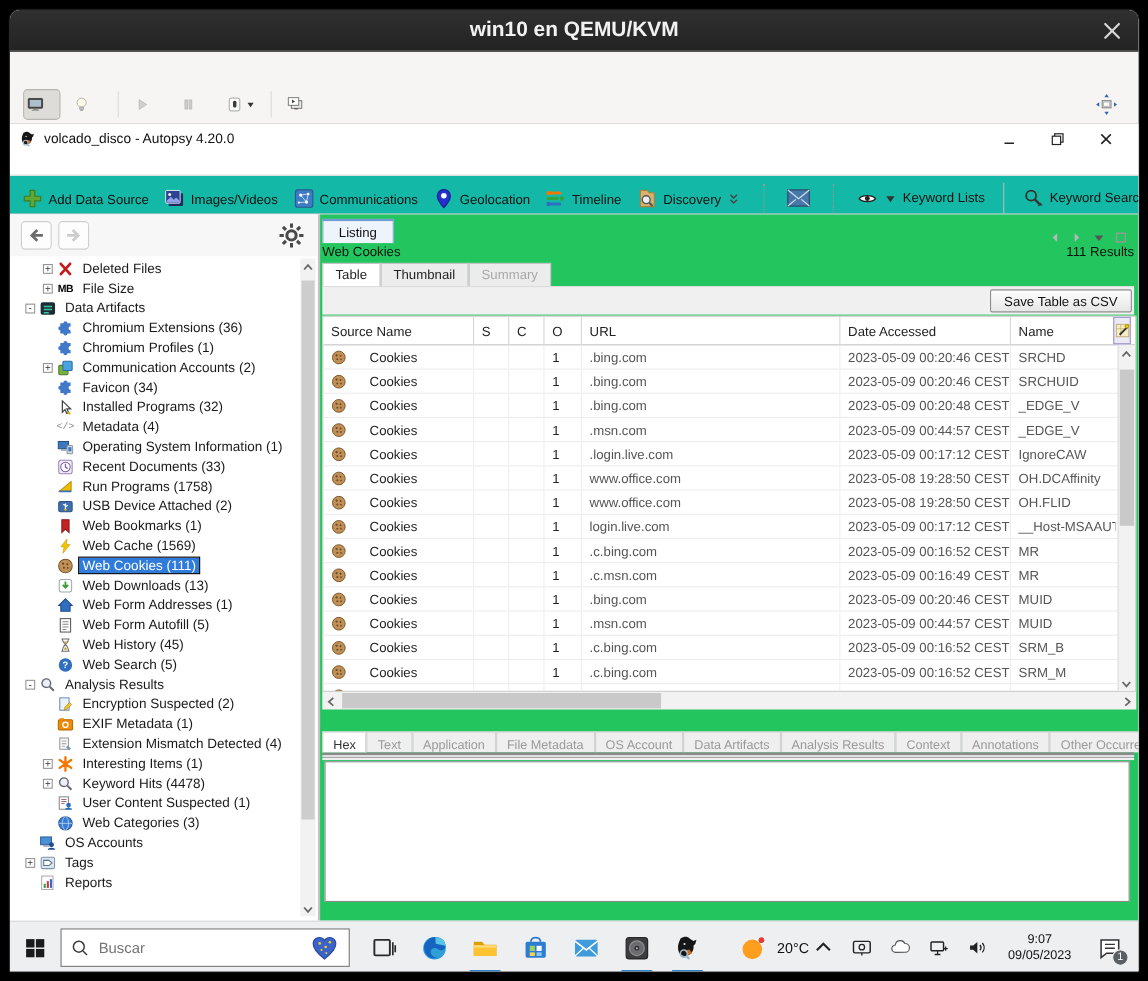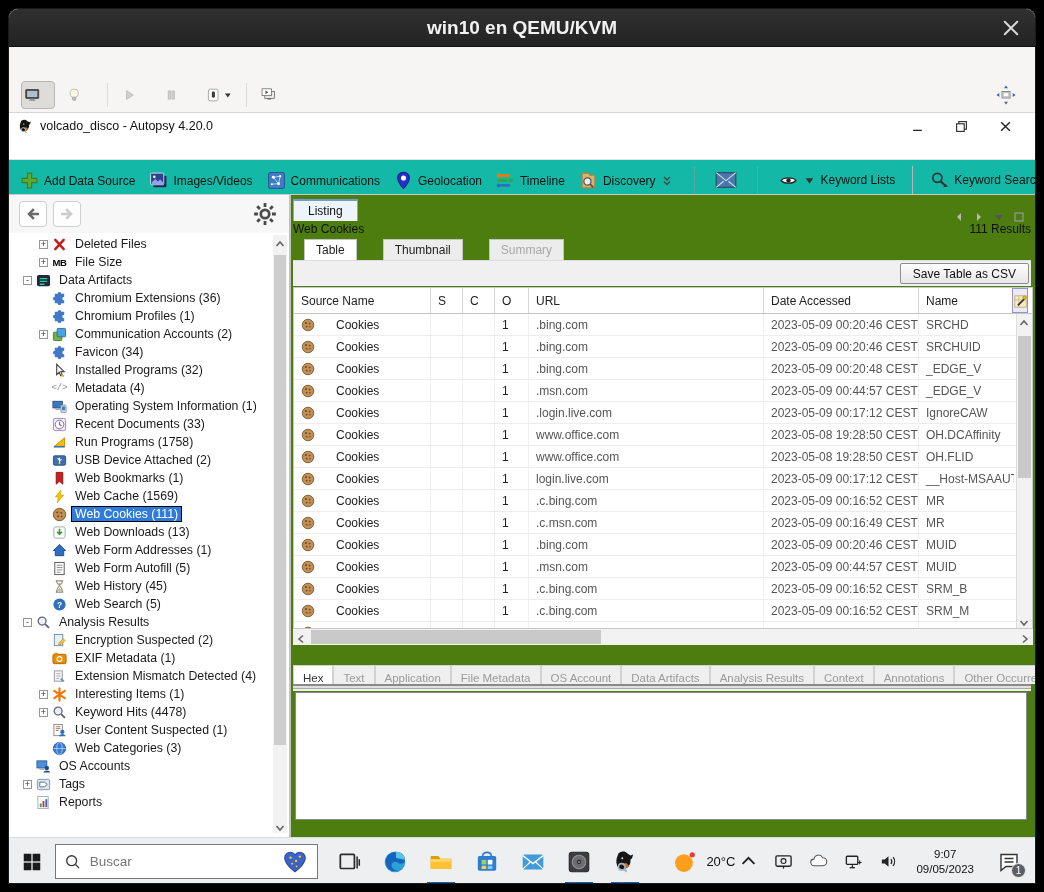--- a/index.html
+++ b/index.html
@@ -66,28 +66,28 @@
   .expander:empty { visibility:hidden; }
   .ticon { width:15px; height:15px; min-width:15px; margin-right:5px; display:inline-flex; align-items:center; justify-content:center; }
   .trow .label { padding:0 3px; }
   .trow.selected .label { background:#2e7bdb; color:#fff; outline:1px solid #000;text-align:right; }
   .tree-scroll { position:absolute; right:2px; top:40px; bottom:4px; width:14px; background:#f2f2f2; }
   .tree-scroll .thumb { position:absolute; left:1px; right:1px; top:20px; height:490px; background:#cdcdcd; }
   .scroll-arrow { position:absolute; left:0; width:14px; height:14px; cursor:pointer; }
   .scroll-arrow .ic { width:12px; height:12px; margin:1px; display:block; }
 
   
-  .right-panel { flex:1; position:relative; background:#4d7c0f; }
+  .right-panel { flex:1; position:relative; background:#22c55e; }
   .listing-tabbar { position:absolute; left:2px; right:2px; top:4px; height:22px; display:flex; align-items:flex-end; }
   .listing-tab { height:22px; padding:0 14px; display:flex; align-items:center; background:#eef4fb; border:1px solid #84a8cf; border-bottom:none; border-top:2px solid #6f9cd1; font-size:12px; color:#111; cursor:pointer; }
   .tab-nav { margin-left:auto; display:flex; align-items:center; gap:8px; padding-right:8px; }
   .tab-nav .ic { width:12px; height:12px; cursor:pointer; }
   .result-row { position:absolute; left:2px; right:4px; top:27px; height:16px; display:flex; font-size:12px; color:#111; }
   .result-count { margin-left:auto; }
-  .subtabs { position:absolute; left:13px; top:44px; height:21px; display:flex;gap:26px; }
+  .subtabs { position:absolute; left:2px; top:44px; height:21px; display:flex; }
   .subtab { height:21px; padding:0 11px; display:flex; align-items:center; font-size:12px; color:#222; background:#ececec; border:1px solid #c4c4c4; border-bottom:none; cursor:pointer; }
   .subtab.active { background:#fff; position:relative; z-index:2; }
   .subtab.disabled { color:#a8a8a8; cursor:default; }
   .grid-toolbar { position:absolute; left:2px; right:4px; top:65px; height:26px; background:#f0f0f0; display:flex; justify-content:flex-end; align-items:center; border-top:1px solid #ddd; }
   .save-btn { height:21px; padding:0 12px; font-size:12px; color:#111; background:linear-gradient(#fefefe,#e6e6e6); border:1px solid #8e8e8e; border-radius:2px; cursor:pointer; margin-right:2px; }
 
   .grid { position:absolute; left:2px; top:92px; width:740px; height:342px; background:#fff; border:1px solid #c8c8c8; overflow:hidden; }
   .ghead { display:flex; height:26px; border-bottom:1px solid #c4c4c4; background:#fff; }
   .ghead .col { display:flex; align-items:center; padding-left:7px; font-size:12px; color:#222; border-right:1px solid #d6d6d6; }
   .corner { width:16px; display:flex; align-items:center; justify-content:center; background:#ece9f7; border:1px solid #9a93c9; cursor:pointer; }

